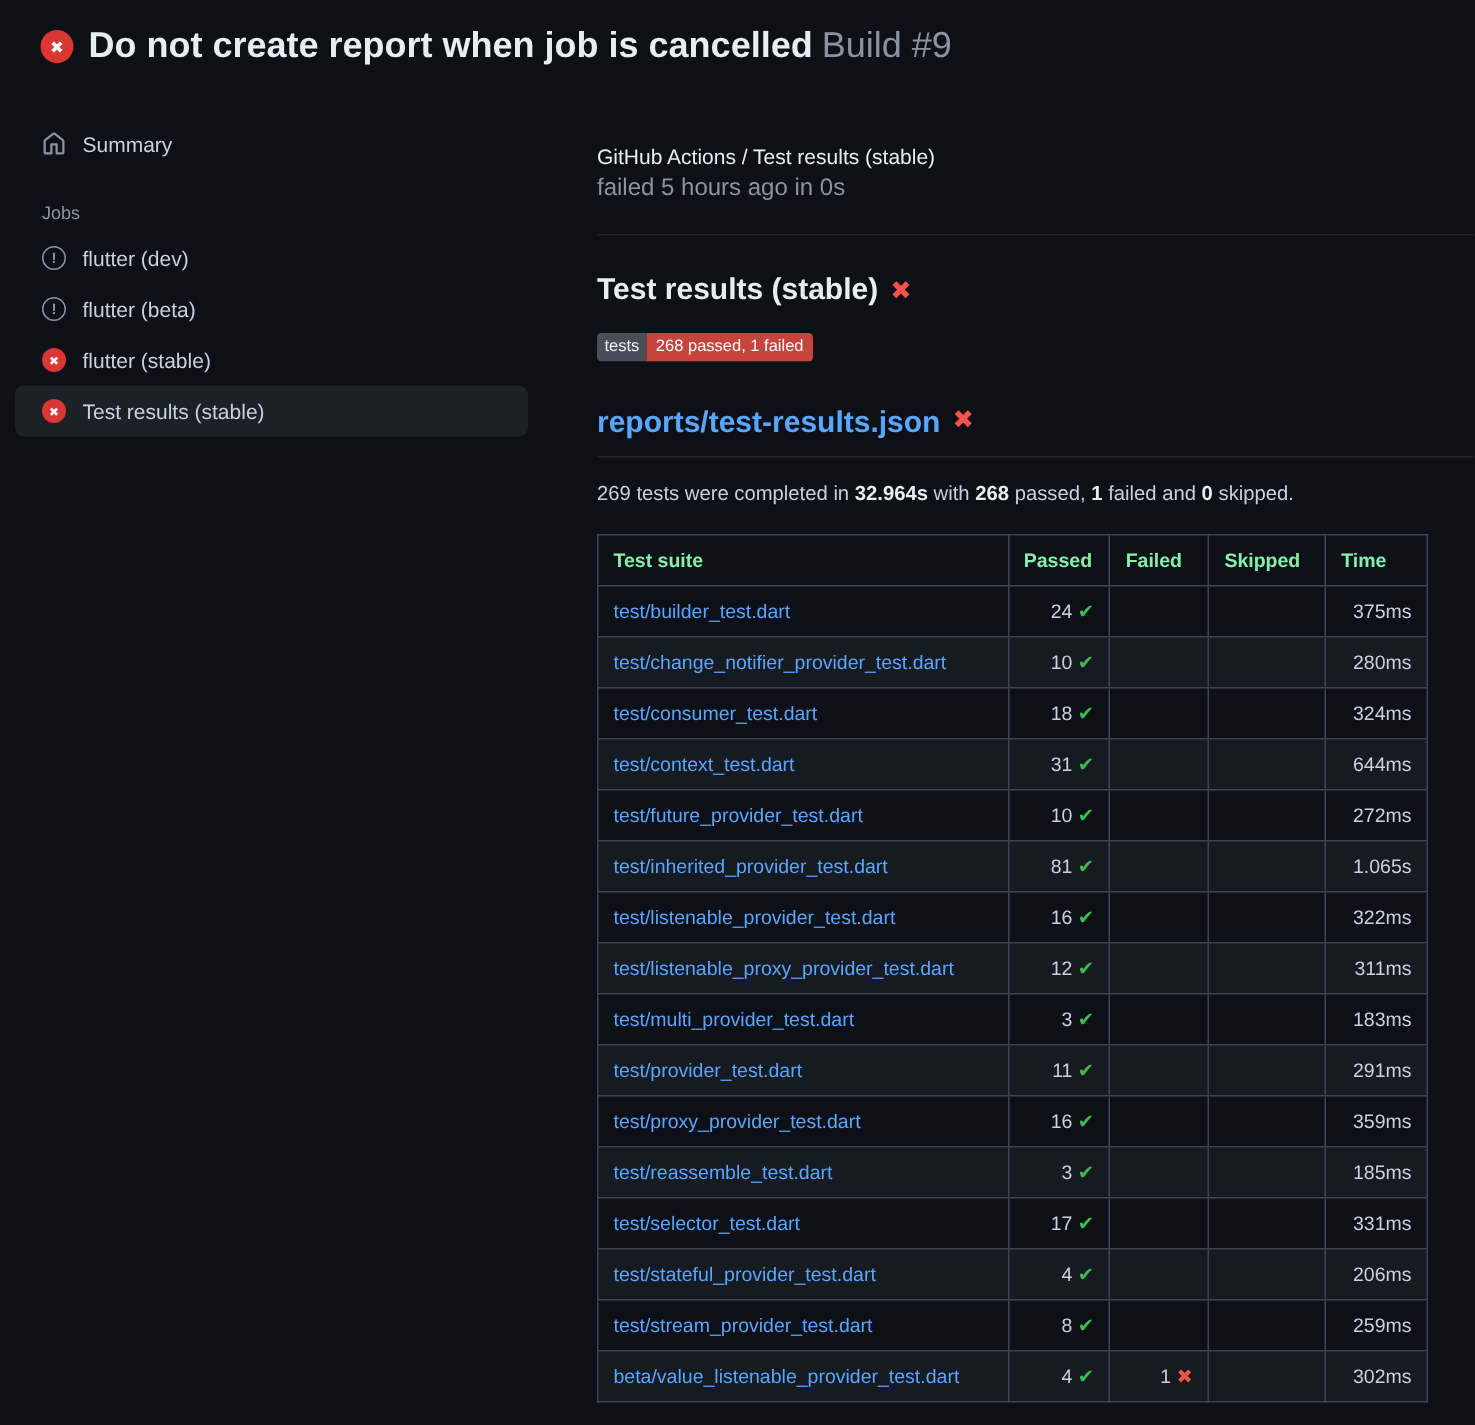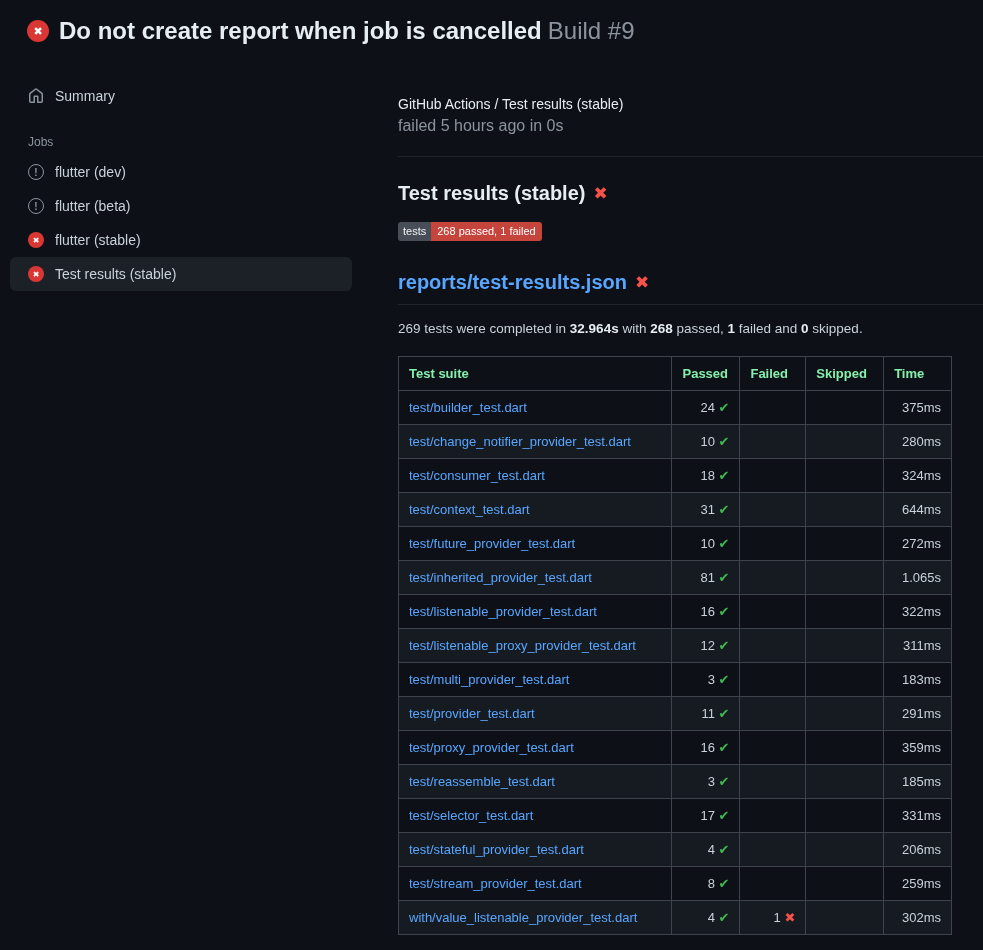--- a/index.html
+++ b/index.html
@@ -40,21 +40,21 @@
   .breadcrumb{font-size:14px;font-weight:400;color:#e6edf3;}
   .status-line{font-size:16px;color:var(--muted);margin-top:5px;}
   .divider{border:none;border-top:1px solid var(--border);margin:21px 0 0 0;}
   .section-heading{margin-top:25px;font-size:20px;font-weight:700;color:#e6edf3;
     display:flex;align-items:center;gap:8px;}
   .inline-x{color:var(--danger);font-weight:bold;font-size:17px;line-height:1;}
   .badge{display:inline-flex;margin-top:17px;font-size:11px;line-height:1;border-radius:3px;overflow:hidden;}
   .badge .badge-label{background:var(--badge-label-bg);color:#f0f3f6;padding:4px 5px;}
   .badge .badge-value{background:var(--badge-value-bg);color:#fff;padding:4px 6px;}
   .report-heading{margin-top:30px;font-size:20px;font-weight:700;
-    display:flex;align-items:center;gap:8px;padding-bottom:10px;border-bottom:1px solid var(--border);}
+    display:flex;align-items:flex-start;gap:8px;padding-bottom:10px;border-bottom:1px solid var(--border);}
   .report-heading a{color:var(--link);text-decoration:none;}
   .summary-line{margin-top:16px;font-size:13.5px;color:var(--text);}
   .summary-line b{color:#e6edf3;}
   
   table.results{border-collapse:collapse;margin-top:20px;width:554px;font-size:13px;}
   table.results th,table.results td{border:1px solid var(--table-border);padding:8px 10px;height:34px;}
   table.results th{text-align:left;font-weight:700;color:#86efac;}
   table.results tr:nth-child(even) td{background:var(--table-alt-row);}
   td.suite a{color:var(--link);text-decoration:none;}
   th.col-passed,th.col-failed,th.col-skipped{text-align:left;}
@@ -245,21 +245,21 @@
             <td class="time">206ms</td>
           </tr>
           <tr>
             <td class="suite"><a href="#">test/stream_provider_test.dart</a></td>
             <td class="num">8 <span class="check">✔</span></td>
             <td class="num"></td>
             <td class="num"></td>
             <td class="time">259ms</td>
           </tr>
           <tr>
-            <td class="suite"><a href="#">with/value_listenable_provider_test.dart</a></td>
+            <td class="suite"><a href="#">beta/value_listenable_provider_test.dart</a></td>
             <td class="num">4 <span class="check">✔</span></td>
             <td class="num">1 <span class="cross">✖</span></td>
             <td class="num"></td>
             <td class="time">302ms</td>
           </tr>
         </tbody>
     </table>
   </main>
 </div>
 

